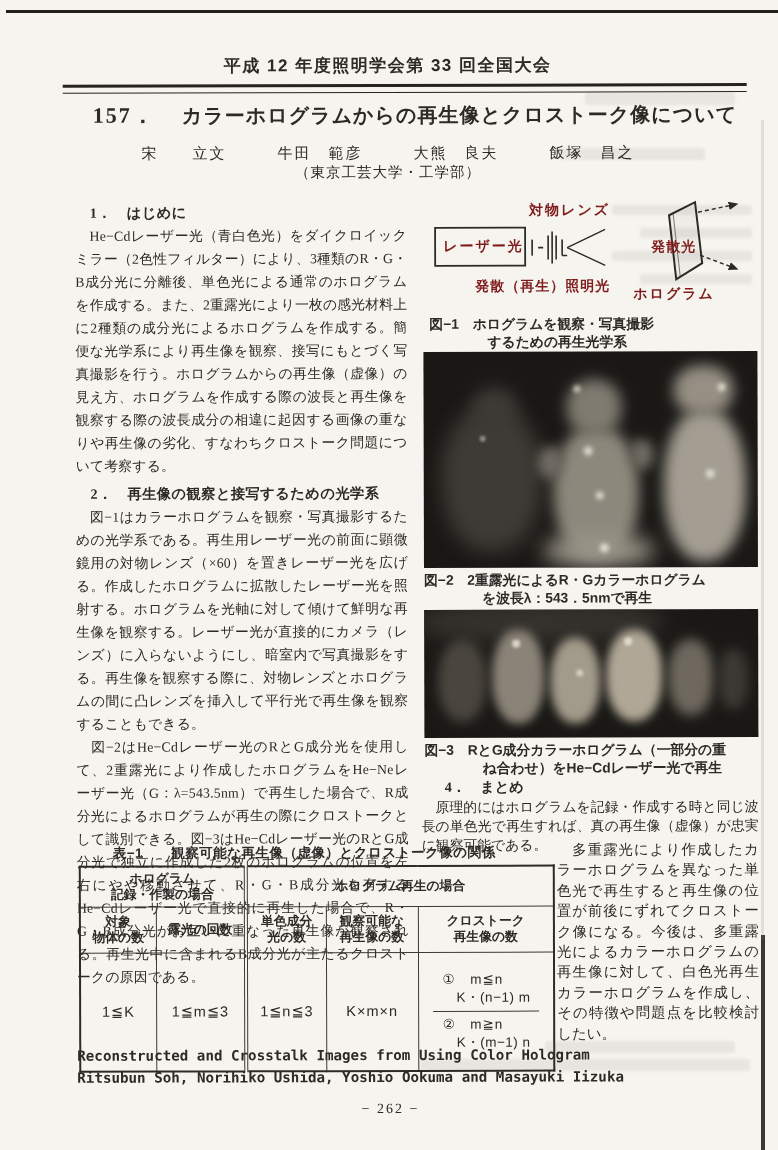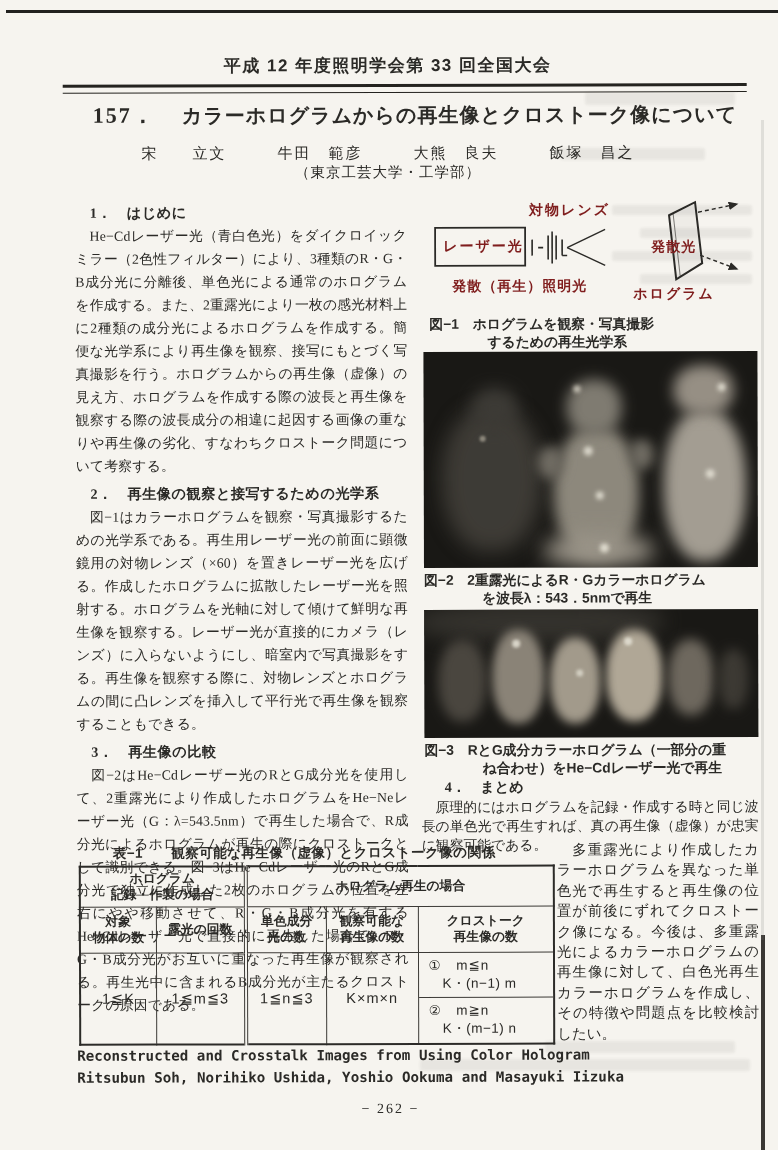--- a/index.html
+++ b/index.html
@@ -43,21 +43,21 @@
   .tbl-title{position:absolute;left:112px;top:844px;font-family:"Liberation Sans","DejaVu Sans",sans-serif;
              font-weight:bold;font-size:13.5px;letter-spacing:.5px;}
   table.t1{position:absolute;left:78px;top:865px;width:474px;border-collapse:collapse;table-layout:fixed;
            font-family:"Liberation Sans","DejaVu Sans",sans-serif;color:#2b2a27;}
   table.t1 th,table.t1 td{border:1.5px solid #3c3a36;text-align:center;vertical-align:middle;padding:1px 2px;}
   table.t1{border:2.5px solid #2c2b28;}
   table.t1 .dbl{border-left:4px double #3c3a36;}
   table.t1 th{font-size:12.8px;font-weight:bold;line-height:16px;}
   table.t1 td{font-size:14.5px;letter-spacing:1px;}
   .pre{white-space:pre-line;}
-  .ctcell{padding:0 !important;}
+  .ctcell{padding:14px !important;}
   .ctsub{padding:4px 4px 4px 10px;text-align:left;font-size:13.5px;line-height:18px;}
   .ctsub.first{border-bottom:1.5px solid #3c3a36;}
   .ctsub .f{padding-left:14px;letter-spacing:.5px;}
   
   .eng{position:absolute;left:76px;top:1044px;font-family:"DejaVu Sans Mono","Liberation Mono",monospace;
        font-weight:bold;font-size:14.2px;line-height:22px;white-space:nowrap;}
   .pagenum{position:absolute;top:1101px;left:0;width:100%;text-align:center;font-size:14px;letter-spacing:2px;}
 </style>
 </head>
 <body>
@@ -86,21 +86,20 @@
       <span class="ptitle">カラーホログラムからの再生像とクロストーク像について</span>
     </div>
     <div class="authors">宋　　立文　　　牛田　範彦　　　大熊　良夫　　　飯塚　昌之</div>
     <div class="affil">（東京工芸大学・工学部）</div>
 
     <div class="colL">
       <div class="sec-h">　1．　はじめに</div>
       <div class="sec-b">　He−Cdレーザー光（青白色光）をダイクロイックミラー（2色性フィルター）により、3種類のR・G・B成分光に分離後、単色光による通常のホログラムを作成する。また、2重露光により一枚の感光材料上に2種類の成分光によるホログラムを作成する。簡便な光学系により再生像を観察、接写にもとづく写真撮影を行う。ホログラムからの再生像（虚像）の見え方、ホログラムを作成する際の波長と再生像を観察する際の波長成分の相違に起因する画像の重なりや再生像の劣化、すなわちクロストーク問題について考察する。</div>
       <div class="sec-h">　2．　再生像の観察と接写するための光学系</div>
       <div class="sec-b">　図−1はカラーホログラムを観察・写真撮影するための光学系である。再生用レーザー光の前面に顕微鏡用の対物レンズ（×60）を置きレーザー光を広げる。作成したホログラムに拡散したレーザー光を照射する。ホログラムを光軸に対して傾けて鮮明な再生像を観察する。レーザー光が直接的にカメラ（レンズ）に入らないようにし、暗室内で写真撮影をする。再生像を観察する際に、対物レンズとホログラムの間に凸レンズを挿入して平行光で再生像を観察することもできる。</div>
-      <div class="sec-h">　3．　再生像の比較</div>
       <div class="sec-b">　図−2はHe−Cdレーザー光のRとG成分光を使用して、2重露光により作成したホログラムをHe−Neレーザー光（G：λ=543.5nm）で再生した場合で、R成分光によるホログラムが再生の際にクロストークとして識別できる。図−3はHe−Cdレーザー光のRとG成分光で独立に作成した2枚のホログラムの位置を左右にやや移動させて、R・G・B成分光を有するHe−Cdレーザー光で直接的に再生した場合で、R・G・B成分光がお互いに重なった再生像が観察される。再生光中に含まれるB成分光が主たるクロストークの原因である。</div>
     </div>
 
     <div class="fig1">
       <svg width="338" height="114" viewBox="0 0 338 114">
         <defs>
           <marker id="ah" markerWidth="9" markerHeight="8" refX="6" refY="3" orient="auto">
             <path d="M0,0 L7,3 L0,6 z" fill="#2b2a27"></path>
           </marker>
         </defs>
@@ -121,21 +120,21 @@
         <polygon points="250,18 276,5 283,66 257,82" fill="rgba(0,0,0,0.03)" stroke="#2b2a27" stroke-width="2"></polygon>
         <line x1="254" y1="16" x2="261" y2="79" stroke="#2b2a27" stroke-width="1" opacity="0.6"></line>
         <g stroke="#2b2a27" stroke-width="1.4" stroke-dasharray="4 3">
           <line x1="279" y1="15" x2="318" y2="7" marker-end="url(#ah)"></line>
           <line x1="281" y1="58" x2="318" y2="72" marker-end="url(#ah)"></line>
         </g>
       </svg>
       <div class="dlabel" style="left:110px;top:4px;letter-spacing:2px;">対物レンズ</div>
       <div class="dlabel" style="left:24px;top:40px;letter-spacing:2px;text-align:center;">レーザー光</div>
       <div class="dlabel" style="left:190px;top:41px;letter-spacing:1px;margin-left:42px;">発散光</div>
-      <div class="dlabel" style="left:33px;top:80px;letter-spacing:1px;">発散（再生）照明光</div>
+      <div class="dlabel" style="left:56px;top:80px;letter-spacing:1px;">発散（再生）照明光</div>
       <div class="dlabel" style="left:214px;top:88px;letter-spacing:2px;">ホログラム</div>
     </div>
     <div class="figcap" style="left:430px;top:316px;">
       <div>図−1　ホログラムを観察・写真撮影</div>
       <div class="l2">するための再生光学系</div>
     </div>
 
     <div class="photo" style="top:352px;height:216px;">
       <div class="blob" style="left:18px;top:55px;width:100px;height:145px;background:#45423c;filter:blur(10px);opacity:.85;"></div>
       <div class="blob" style="left:48px;top:36px;width:46px;height:42px;background:#3c3a35;filter:blur(8px);"></div>

